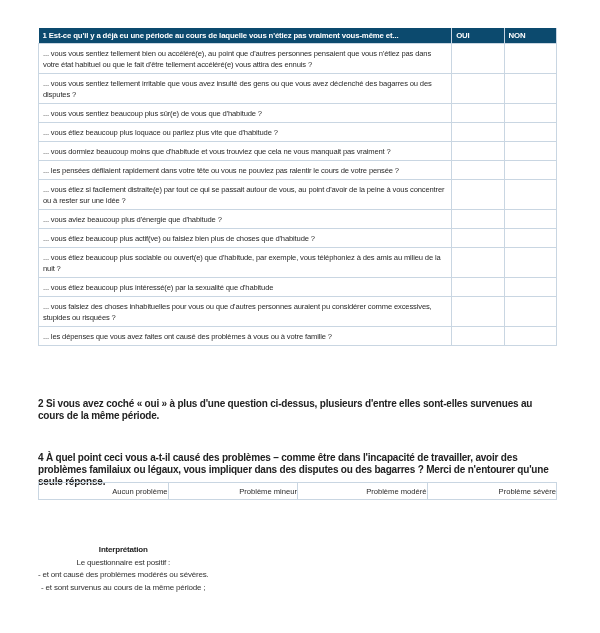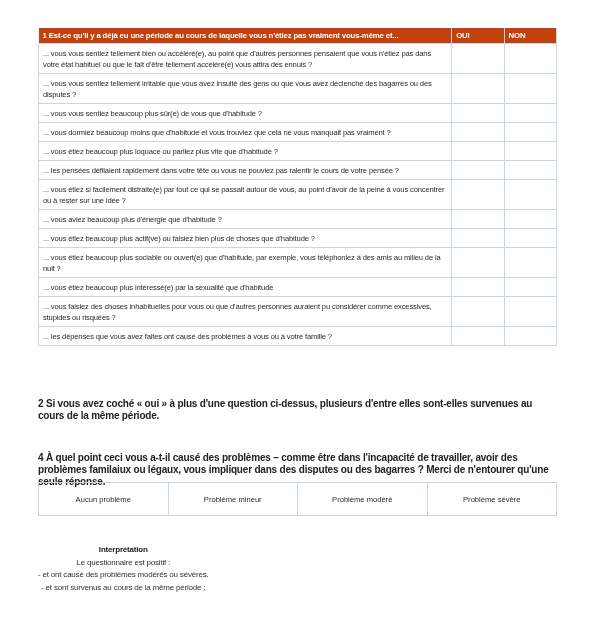--- a/index.html
+++ b/index.html
@@ -1,33 +1,33 @@
 <!DOCTYPE html>
 <html><head>
 <meta charset="utf-8">
 <style>
   html, body { margin: 0; padding: 0; background: #ffffff; }
   body { width: 600px; height: 633px; position: relative; overflow: hidden;
          font-family: "Liberation Sans", sans-serif; color: #2a2a2a; }
   .q1-table { position: absolute; left: 38px; top: 28px; width: 519px;
               border-collapse: collapse; table-layout: fixed; font-size: 7.6px; letter-spacing: -0.15px; }
-  .q1-table th { background: #c2410c; color: #ffffff; font-weight: bold; height: 15px; padding: 0 4px;
+  .q1-table th { background: #0c4a6e; color: #ffffff; font-weight: bold; height: 15px; padding: 0 4px;
                  border-right: 1px solid #c7d5e3; text-align: left; white-space: nowrap; overflow: hidden; font-size: 7.8px; }
   .q1-table th.col-ans { text-align: left; }
   .q1-table td { border: 1px solid #c9d6e2; padding: 1px 4px; vertical-align: middle; line-height: 11px; }
   .q1-table td.ans { padding: 0; }
   .q1-table tr.r2 td { height: 27px; }
   .q1-table tr.short td { height: 16px; }
   .col-q { width: 410px; }
   .col-ans { width: 52px; }
   .q-text { position: absolute; left: 38px; font-size: 10px; font-weight: bold; color: #222; line-height: 12px; letter-spacing: -0.2px; }
   #q2 { top: 398px; width: 500px; }
   #q3 { top: 452px; width: 520px; }
   .severity { position: absolute; left: 38px; top: 482px; width: 519px; border-collapse: collapse; table-layout: fixed; font-size: 7.6px; }
-  .severity td { border: 1px solid #c9d6e2; height: 16px; text-align: center; padding: 8px; }
+  .severity td { border: 1px solid #c9d6e2; height: 16px; text-align: right; padding: 0; }
   .interp { position: absolute; left: 38px; top: 544px; font-size: 8px; line-height: 12.5px; color: #333; letter-spacing: -0.2px; text-align: center; }
   .interp .title { font-weight: bold; color: #222; }
 </style>
 </head>
 <body>
 
 <table class="q1-table">
   <colgroup>
       <col class="col-q">
       <col class="col-ans">
@@ -50,26 +50,26 @@
         <td>... vous vous sentiez tellement irritable que vous avez insulté des gens ou que vous avez déclenché des bagarres ou des disputes ?</td>
         <td class="ans"></td>
         <td class="ans"></td>
       </tr>
       <tr class="short">
         <td>... vous vous sentiez beaucoup plus sûr(e) de vous que d'habitude ?</td>
         <td class="ans"></td>
         <td class="ans"></td>
       </tr>
       <tr class="short">
-        <td>... vous dormiez beaucoup moins que d'habitude et vous trouviez que cela ne vous manquait pas vraiment ?</td>
+        <td>... vous étiez beaucoup plus loquace ou parliez plus vite que d'habitude ?</td>
         <td class="ans"></td>
         <td class="ans"></td>
       </tr>
       <tr class="short">
-        <td>... vous étiez beaucoup plus loquace ou parliez plus vite que d'habitude ?</td>
+        <td>... vous dormiez beaucoup moins que d'habitude et vous trouviez que cela ne vous manquait pas vraiment ?</td>
         <td class="ans"></td>
         <td class="ans"></td>
       </tr>
       <tr class="short">
         <td>... les pensées défilaient rapidement dans votre tête ou vous ne pouviez pas ralentir le cours de votre pensée ?</td>
         <td class="ans"></td>
         <td class="ans"></td>
       </tr>
       <tr class="r2">
         <td>... vous étiez si facilement distraite(e) par tout ce qui se passait autour de vous, au point d'avoir de la peine à vous concentrer ou à rester sur une idée ?</td>

